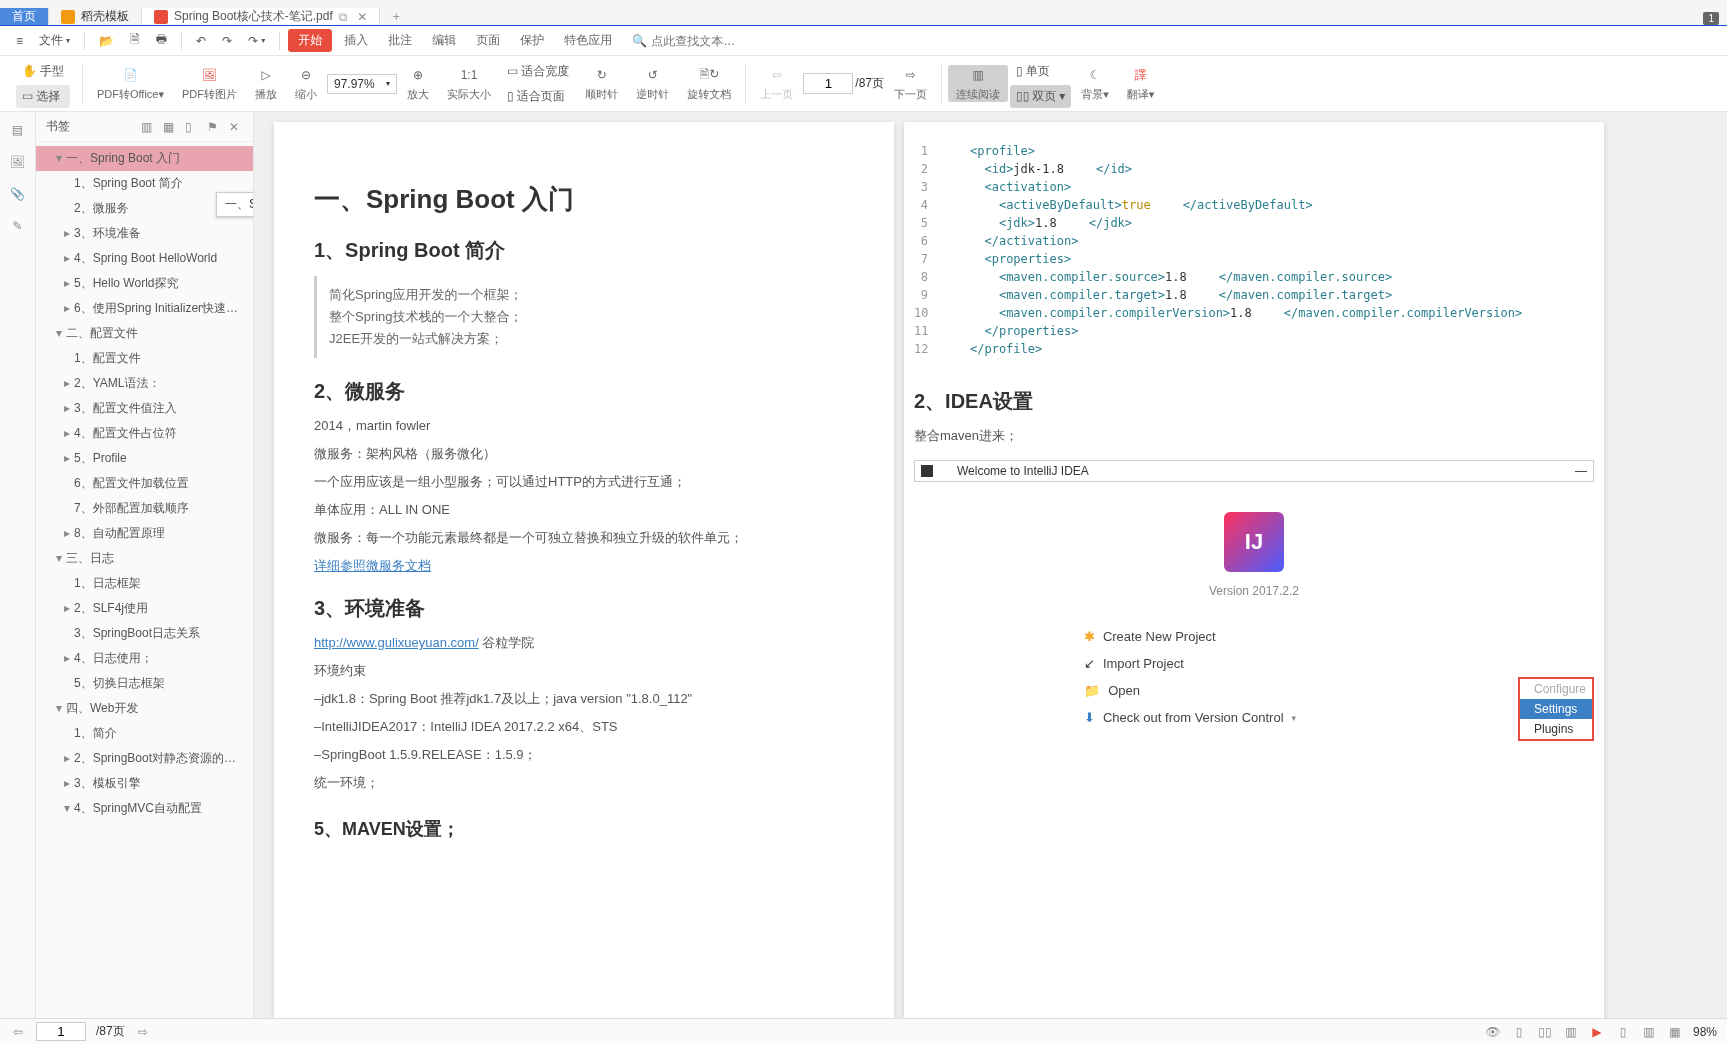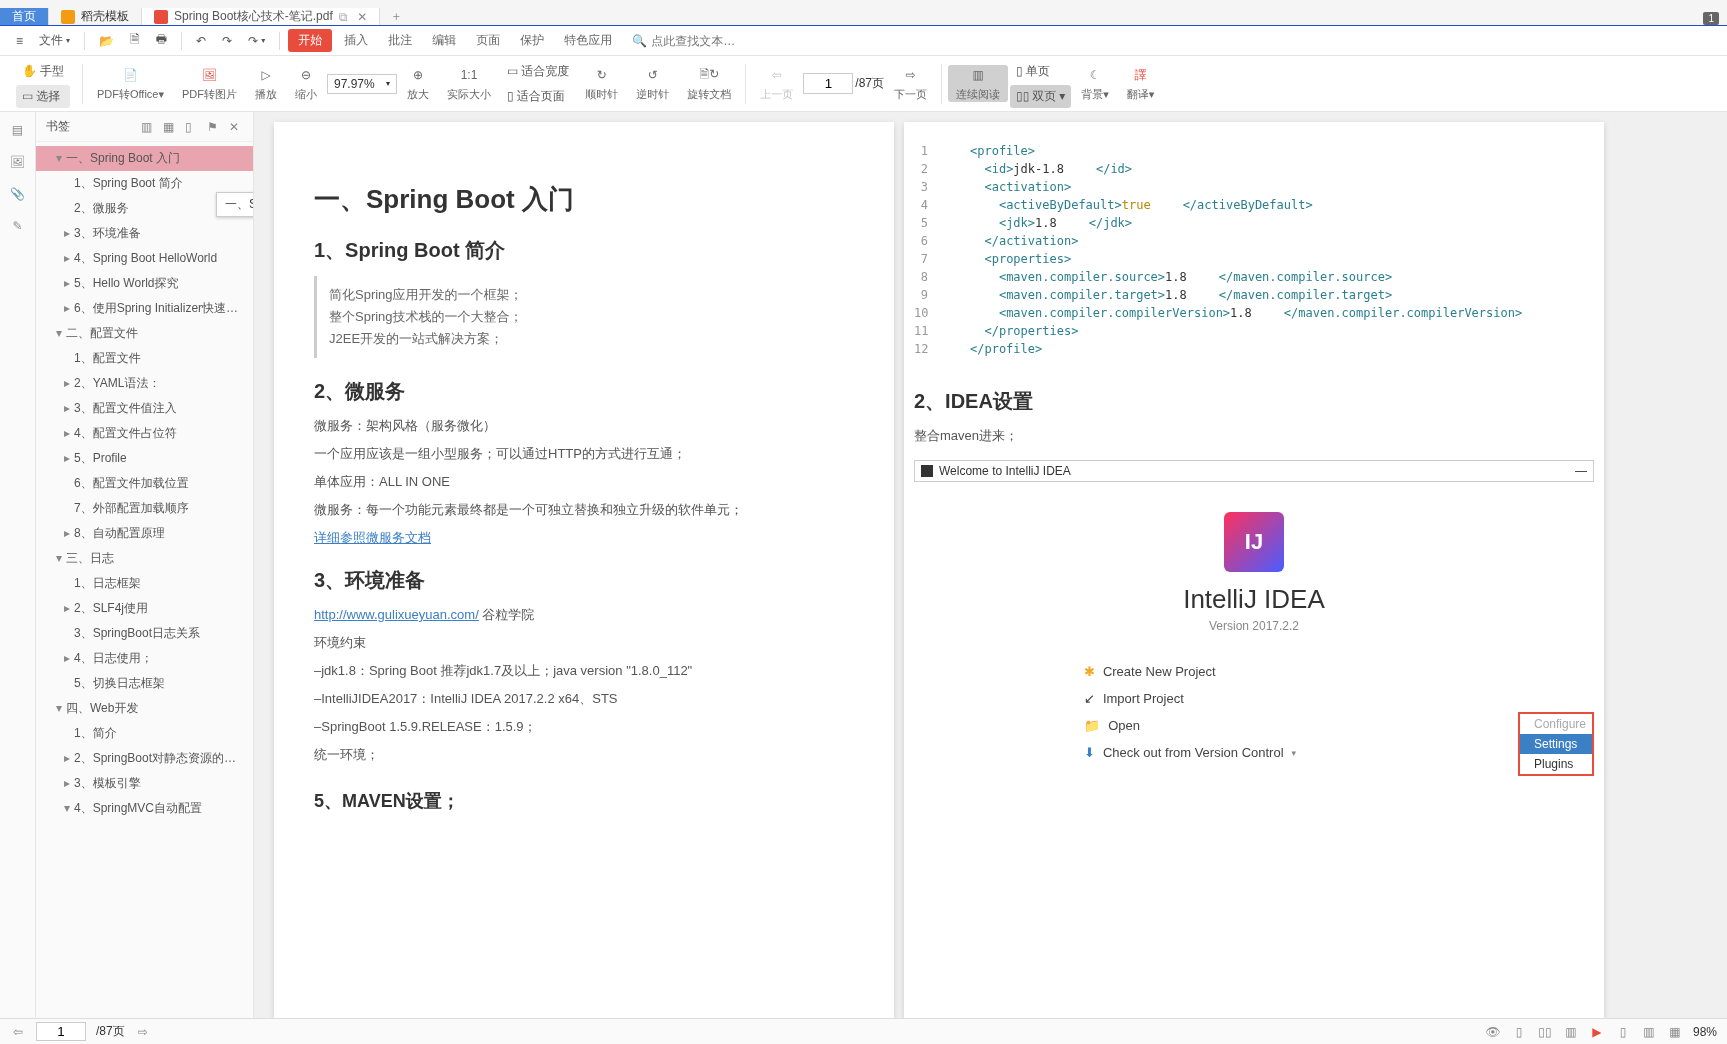--- a/index.html
+++ b/index.html
@@ -71,21 +71,21 @@
 
 .code-block { font-family: Consolas, monospace; font-size: 12px; line-height: 1.5; }
 .code-line { display: flex; }
 .line-num { width: 24px; text-align: right; color: #999; padding-right: 10px; user-select: none; }
 .code-txt { white-space: pre; }
 .tag { color: #2a7f8f; margin-left: 32px; }
 .bool { color: #b58900; }
 
 
 .idea-welcome { margin-top: 15px; }
-.idea-bar { background: #fff; border: 1px solid #ccc; padding: 3px 6px; font-size: 12px; display: flex; align-items: center; gap: 6px; }
+.idea-bar { background: #fff; border: 1px solid #ccc; padding: 3px 6px; font-size: 12px; display: flex; align-items: center; gap: 24px; }
 .idea-body { background: #fff; text-align: center; padding: 30px 0 10px; position:relative;}
 .idea-logo { width: 60px; height: 60px; margin: 0 auto 12px; background: linear-gradient(135deg,#fe315d,#4a5dff); border-radius: 6px; display:flex; align-items:center; justify-content:center; color:#fff; font-weight:700; font-size:22px;}
 .idea-title { font-size: 26px; color: #333; }
 .idea-ver { font-size: 12px; color: #888; margin-top: 4px; }
 .idea-actions { text-align: left; margin: 25px 0 0 170px; }
 .idea-action { padding: 6px 0; font-size: 13px; color: #444; display: flex; align-items: center; gap: 8px; cursor: pointer; }
 .idea-menu { position: absolute; right: 0; bottom: 0; background: #fff; border: 2px solid #e84c3d; font-size: 12px;}
 .idea-menu-item { padding: 3px 14px; text-align:left;}
 .idea-menu-item.sel { background: #3b7fc4; color: #fff; }
 
@@ -283,20 +283,21 @@
 
       <div class="page page1">
         <div class="doc-h1">一、Spring Boot 入门</div>
         <div class="doc-h2">1、Spring Boot 简介</div>
         <div class="quote">
           <div>简化Spring应用开发的一个框架；</div>
           <div>整个Spring技术栈的一个大整合；</div>
           <div>J2EE开发的一站式解决方案；</div>
         </div>
         <div class="doc-h2">2、微服务</div>
+        <div class="doc-p">2014，martin fowler</div>
         <div class="doc-p">微服务：架构风格（服务微化）</div>
         <div class="doc-p">一个应用应该是一组小型服务；可以通过HTTP的方式进行互通；</div>
         <div class="doc-p">单体应用：ALL IN ONE</div>
         <div class="doc-p">微服务：每一个功能元素最终都是一个可独立替换和独立升级的软件单元；</div>
         <div class="doc-p"><a class="link">详细参照微服务文档</a></div>
         <div class="doc-h2">3、环境准备</div>
         <div class="doc-p"><a class="link">http://www.gulixueyuan.com/</a><span> 谷粒学院</span></div>
         <div class="doc-p">环境约束</div>
         <div class="doc-p">–jdk1.8：Spring Boot 推荐jdk1.7及以上；java version "1.8.0_112"</div>
         <div class="doc-p">–IntelliJIDEA2017：IntelliJ IDEA 2017.2.2 x64、STS</div>
@@ -359,21 +360,20 @@
         <div class="doc-h2" style="margin-top:30px;">2、IDEA设置</div>
         <div class="doc-p">整合maven进来；</div>
         <div class="idea-welcome">
           <div class="idea-bar">
             <span style="width:12px;height:12px;background:#333;display:inline-block;"></span>
             <span>Welcome to IntelliJ IDEA</span>
             <span style="margin-left:auto;">—</span>
           </div>
           <div class="idea-body">
             <div class="idea-logo">IJ</div>
-            <div class="idea-title">IntelliJ IDEA</div>
             <div class="idea-ver">Version 2017.2.2</div>
             <div class="idea-actions">
               <div class="idea-action">
                   <span style="color:#f5a623;">✱</span>
                   <span>Create New Project</span>
                 </div>
               <div class="idea-action">
                   <span>↙</span>
                   <span>Import Project</span>
                 </div>

